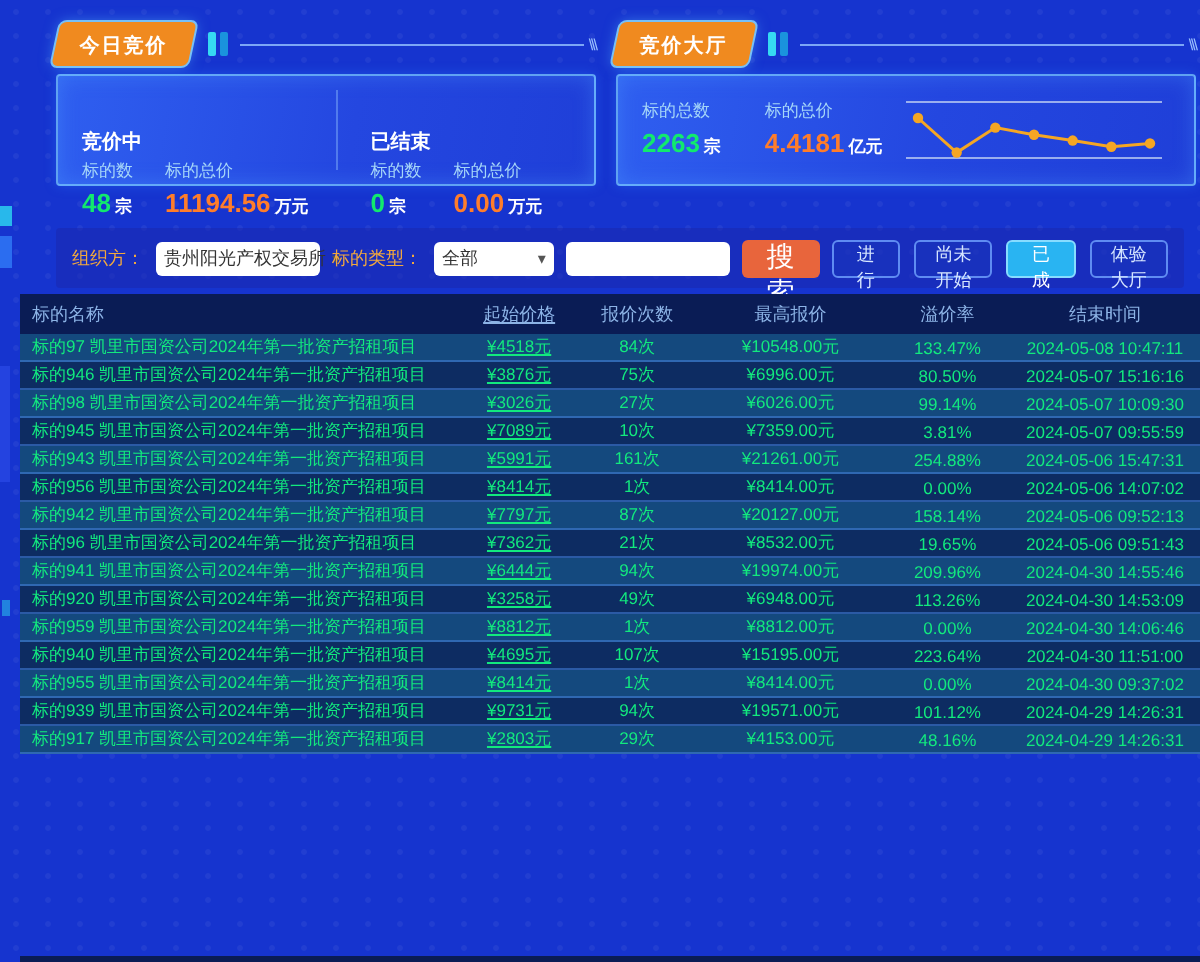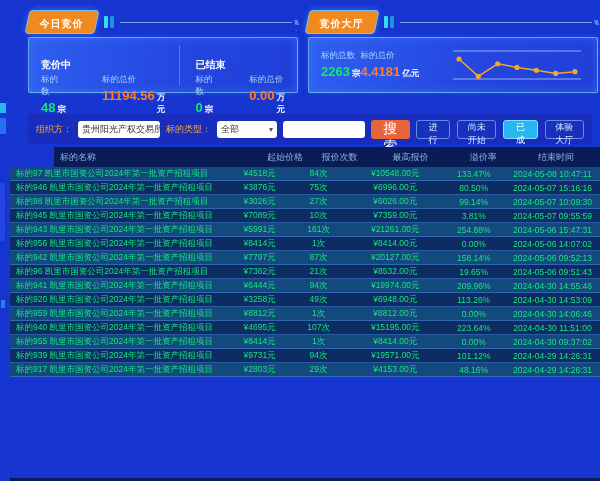--- a/index.html
+++ b/index.html
@@ -27,29 +27,29 @@
   .barsicon i.b2 { background:#1a93dd; }
   .tabline { flex:1; height:1px; background:rgba(150,195,255,.8); margin:0 2px 0 6px; }
   .slashes { color:#9cc2ff; font-size:8px; letter-spacing:-1px; }
   .panelbox { margin-top:5px; height:56px; border:1px solid rgba(130,215,255,.65);
     border-radius:2px;
     background:linear-gradient(100deg,#2f5ff0 0%, #2447e0 55%, #1f3fd8 100%);
     box-shadow: inset 0 0 10px rgba(80,160,255,.35), 0 0 6px rgba(40,120,255,.4);
     display:flex; align-items:center; padding:6px 12px; }
   .sec { display:flex; flex-direction:column; gap:2px;margin-top:44px; }
   .sec-title { color:#fff; font-size:10px; font-weight:bold; }
-  .pairrow { display:flex; gap:36px; }
+  .pairrow { display:flex; gap:16px; }
   .vgroup { display:flex; flex-direction:column; gap:2px; }
   .vlabel { color:#a5d6f8; font-size:8.5px; }
   .vline { display:flex; align-items:baseline; gap:2px; }
   .num-green { color:#12e96e; font-size:13px; font-weight:bold; }
   .num-orange { color:#ff7d2a; font-size:13px; font-weight:bold; }
   .unit { color:#ffffff; font-size:8.5px; font-weight:bold; }
   .vdivider { width:1px; height:40px; background:rgba(150,200,255,.4); margin:0 16px 0 14px; }
-  .hallstats { display:flex; }
+  .hallstats { display:flex; gap:22px; }
   .chart { margin-left:auto; }
   
   .filterbar { position:absolute; left:28px; top:114px; width:564px; height:30px;
     background:rgba(28,40,175,.55); border-radius:2px;
     display:flex; align-items:center; padding:13px 8px; gap:6px; }
   .flabel { color:#f2a83e; font-size:9px; white-space:nowrap; }
   .selbox { background:#fff; border-radius:3px; height:17px; display:flex; align-items:center;
     padding:0 4px; gap:3px; cursor:pointer; }
   .selbox .seltext { color:#333; font-size:9px; white-space:nowrap; }
   .selbox .caret { color:#555; font-size:8px; margin-left:auto; }
@@ -58,30 +58,30 @@
   .searchinput { width:82px; height:17px; border:none; border-radius:3px; background:#fff;
     font-size:9px; padding:0 4px; }
   .searchbtn { height:19px; padding:0 9px; background:#e8653c; color:#fff; border:none;
     border-radius:3px; font-size:14px; cursor:pointer; }
   .statusbtns { margin-left:auto; display:flex; gap:7px; }
   .sbtn { height:19px; padding:0 9px; font-size:9px; color:#d6e6ff; cursor:pointer;
     background:rgba(25,55,190,.4); border:1px solid #5f8cf2; border-radius:3px; }
   .sbtn.active { background:#29b4f2; border-color:#86dcff; color:#fff; }
   
   .table { position:absolute; left:10px; top:147px; width:590px; }
-  .thead { display:flex; height:20px; align-items:center; background:#0a1c55;margin-left:44px; }
+  .thead { display:flex; height:20px; align-items:center; background:#0a1c55; }
   .thead .cell { color:#8cb3e6; font-size:9px; }
   .trow { display:flex; height:14px; align-items:center;
     border-bottom:1px solid rgba(70,130,220,.55); cursor:pointer; }
   .trow:nth-child(odd) { background:#14497e; }
   .trow:nth-child(even) { background:#0d2c62; }
   .trow .cell { color:#12e97e; font-size:8.5px; white-space:nowrap; overflow:hidden; }
   .cell { text-align:center; }
   .c-name { width:37.3%; text-align:left; padding-left:6px; }
-  .c-price { width:10%; }
+  .c-price { width:10%;text-decoration:underline; }
   .c-count { width:10%; }
   .c-high { width:16%; }
   .c-rate { width:10.6%; }
   .c-time { width:16.1%; }
   .bottomclip { position:absolute; left:10px; top:478px; width:590px; height:3px; background:#0a1c55; }
   
   .decor { position:absolute; }
   .d1 { left:0; top:103px; width:6px; height:10px; background:#2bd0f0; opacity:.85; }
   .d2 { left:0; top:118px; width:6px; height:16px; background:#2b6df0; }
   .d3 { left:0; top:183px; width:5px; height:58px; background:#2443e0; }

